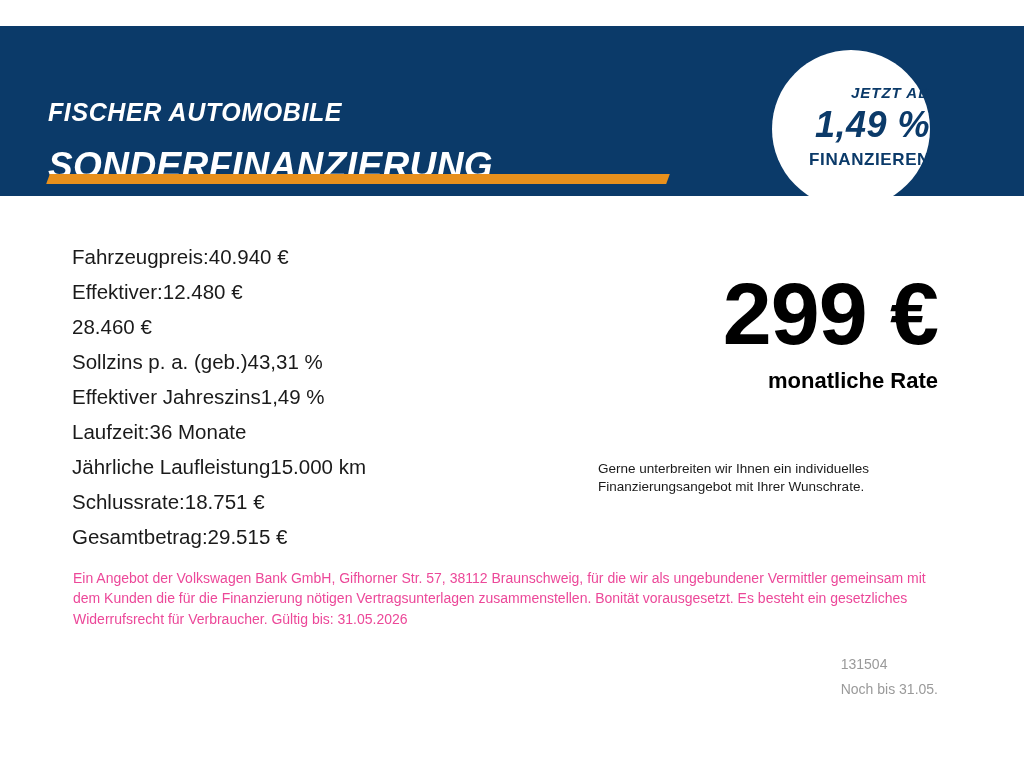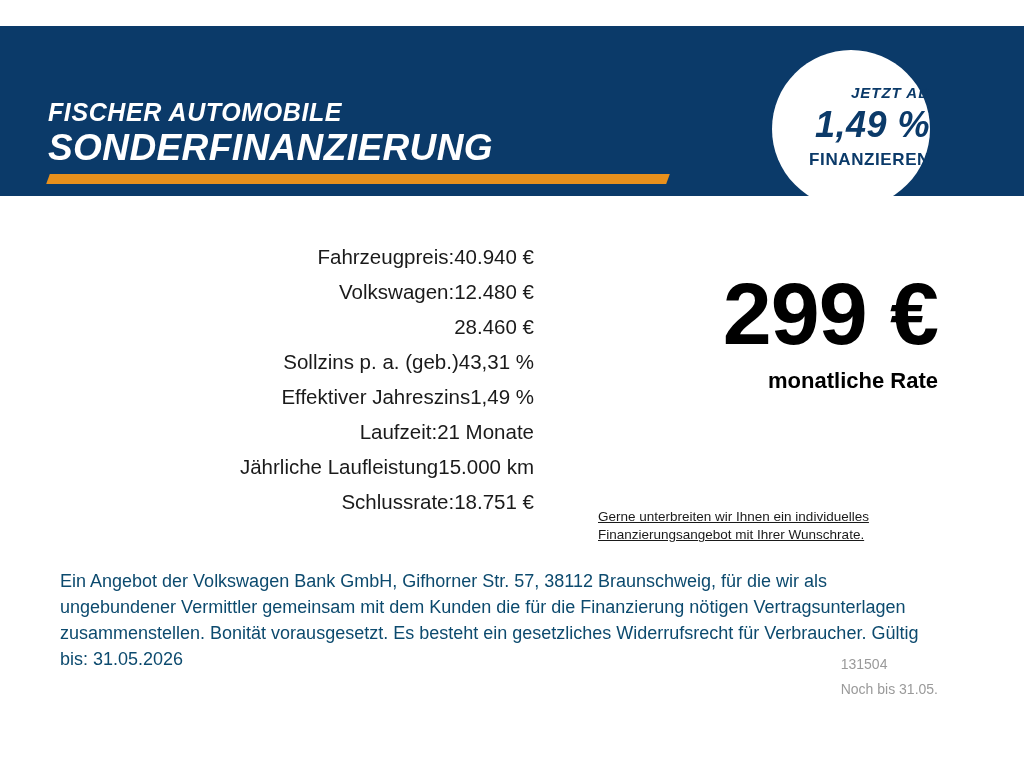--- a/index.html
+++ b/index.html
@@ -39,21 +39,21 @@
   .banner-line1 {
     font-size: 25px;
     font-weight: bold;
     font-style: italic;
     letter-spacing: 0.6px;
     color: #ffffff;
     line-height: 1;
     white-space: nowrap;
   }
   .banner-line2 {
-    margin-top: 4px;
+    margin-top: 22px;
     font-size: 37px;
     font-weight: bold;
     font-style: italic;
     letter-spacing: 0.4px;
     color: #ffffff;
     line-height: 1;
     white-space: nowrap;
   }
   .banner-rule {
     position: absolute;
@@ -109,21 +109,21 @@
 
   
   .finance-table {
     position: absolute;
     left: 72px;
     top: 245px;
     width: 462px;
   }
   .frow {
     display: flex;
-    justify-content: flex-end;
+    justify-content: flex-start;
     align-items: baseline;
     height: 35px;
     font-size: 20.5px;
     color: #1a1a1a;
   }
   .flabel { white-space: nowrap; }
   .fvalue { white-space: nowrap; }
 
   
   .rate-block {
@@ -142,37 +142,36 @@
   }
   .rate-caption {
     margin-top: 12px;
     font-size: 22px;
     font-weight: bold;
     margin-left: 43px;
   }
   .rate-note {
     position: absolute;
     left: 598px;
-    top: 508px;
+    top: 460px;
     width: 340px;
     font-size: 13.5px;
     line-height: 1.35;
     color: #1a1a1a;
-    text-decoration: underline;
   }
 
   
   .legal {
     position: absolute;
-    left: 60px;
+    left: 73px;
     top: 568px;
     width: 866px;
-    font-size: 18px;
+    font-size: 14px;
     line-height: 1.45;
-    color: #0c4a6e;
+    color: #ec4899;
   }
 
   
   .meta {
     position: absolute;
     right: 86px;
     top: 652px;
     text-align: left;
     color: #9a9a9a;
     font-size: 14px;
@@ -197,45 +196,49 @@
       <div class="badge-bot">FINANZIEREN</div>
     </div>
   </div>
 
   <div class="finance-table">
     <div class="frow">
       <span class="flabel">Fahrzeugpreis:</span>
       <span class="fvalue">40.940 €</span>
     </div>
     <div class="frow">
-      <span class="flabel">Volkswagen:</span>
+      <span class="flabel">Effektiver:</span>
       <span class="fvalue">12.480 €</span>
     </div>
     <div class="frow">
       <span class="fvalue">28.460 €</span>
     </div>
     <div class="frow">
       <span class="flabel">Sollzins p. a. (geb.)</span>
       <span class="fvalue">43,31 %</span>
     </div>
     <div class="frow">
       <span class="flabel">Effektiver Jahreszins</span>
       <span class="fvalue">1,49 %</span>
     </div>
     <div class="frow">
       <span class="flabel">Laufzeit:</span>
-      <span class="fvalue">21 Monate</span>
+      <span class="fvalue">36 Monate</span>
     </div>
     <div class="frow">
       <span class="flabel">Jährliche Laufleistung</span>
       <span class="fvalue">15.000 km</span>
     </div>
     <div class="frow">
       <span class="flabel">Schlussrate:</span>
       <span class="fvalue">18.751 €</span>
+    </div>
+    <div class="frow">
+      <span class="flabel">Gesamtbetrag:</span>
+      <span class="fvalue">29.515 €</span>
     </div>
   </div>
 
   <div class="rate-block">
     <div class="rate-amount">299 €</div>
     <div class="rate-caption">monatliche Rate</div>
   </div>
   <div class="rate-note">Gerne unterbreiten wir Ihnen ein individuelles Finanzierungsangebot mit Ihrer Wunschrate.</div>
 
   <div class="legal">Ein Angebot der Volkswagen Bank GmbH, Gifhorner Str. 57, 38112 Braunschweig, für die wir als ungebundener Vermittler gemeinsam mit dem Kunden die für die Finanzierung nötigen Vertragsunterlagen zusammenstellen. Bonität vorausgesetzt. Es besteht ein gesetzliches Widerrufsrecht für Verbraucher. Gültig bis: 31.05.2026</div>

